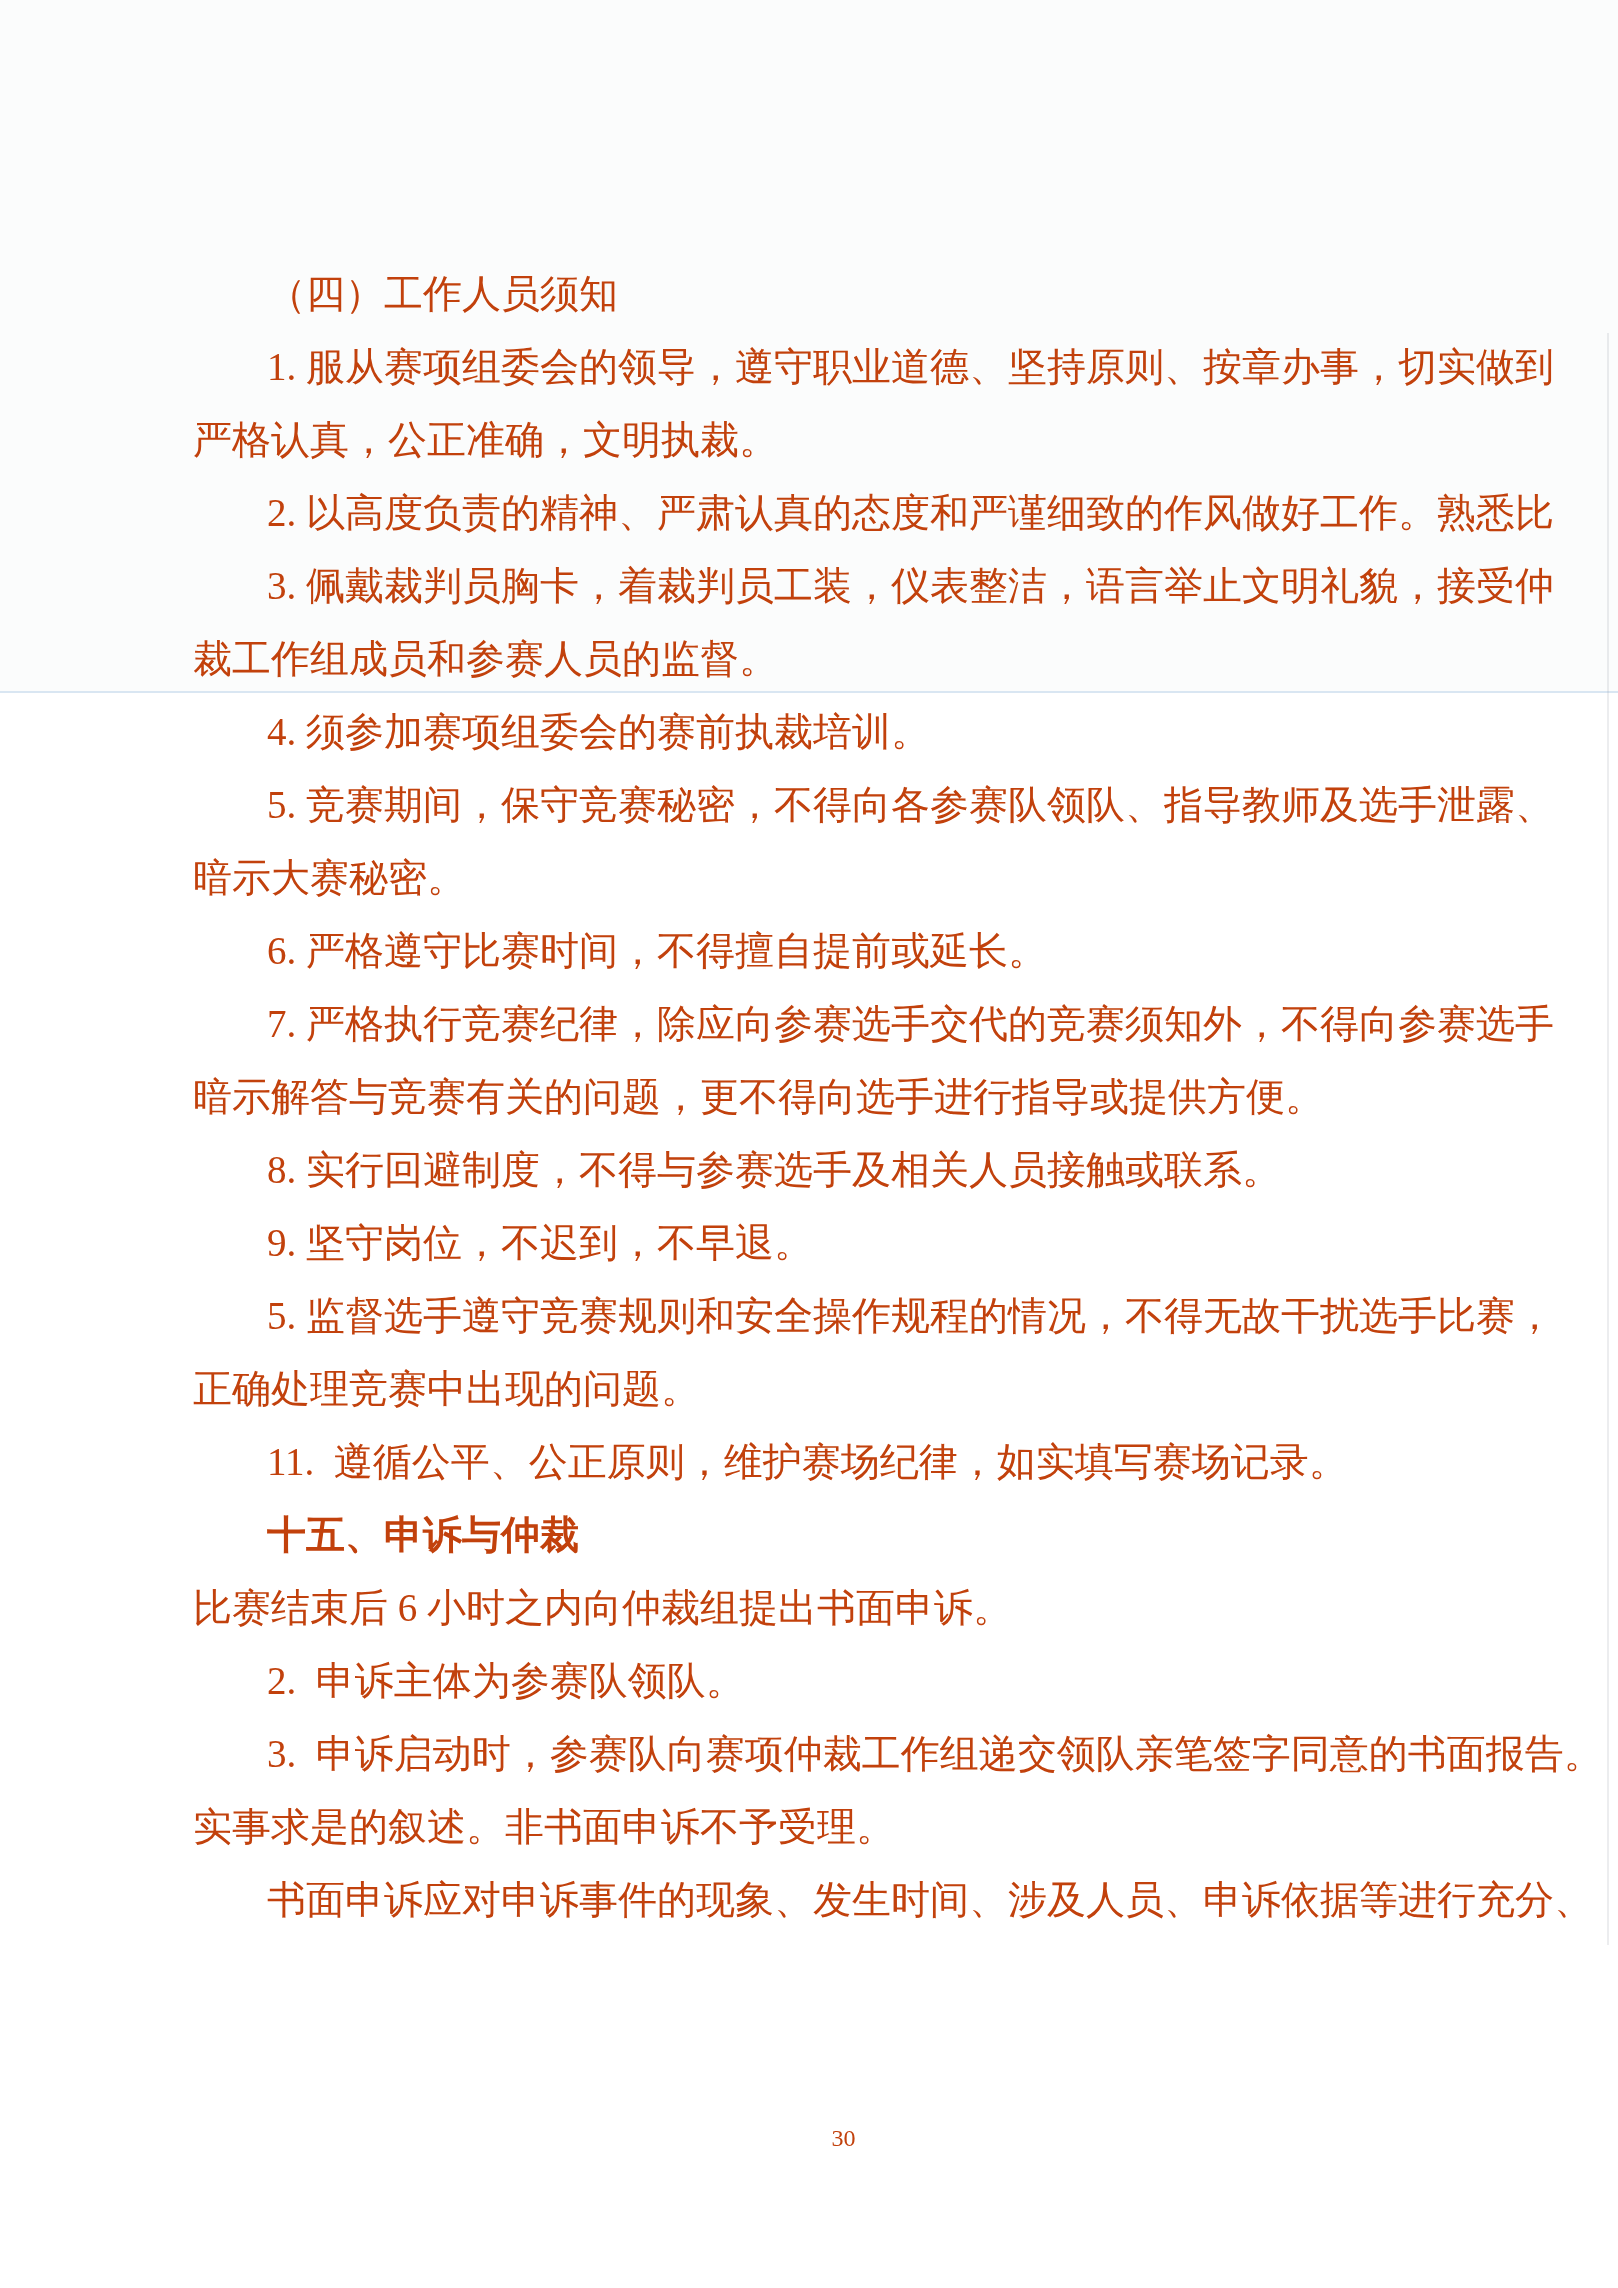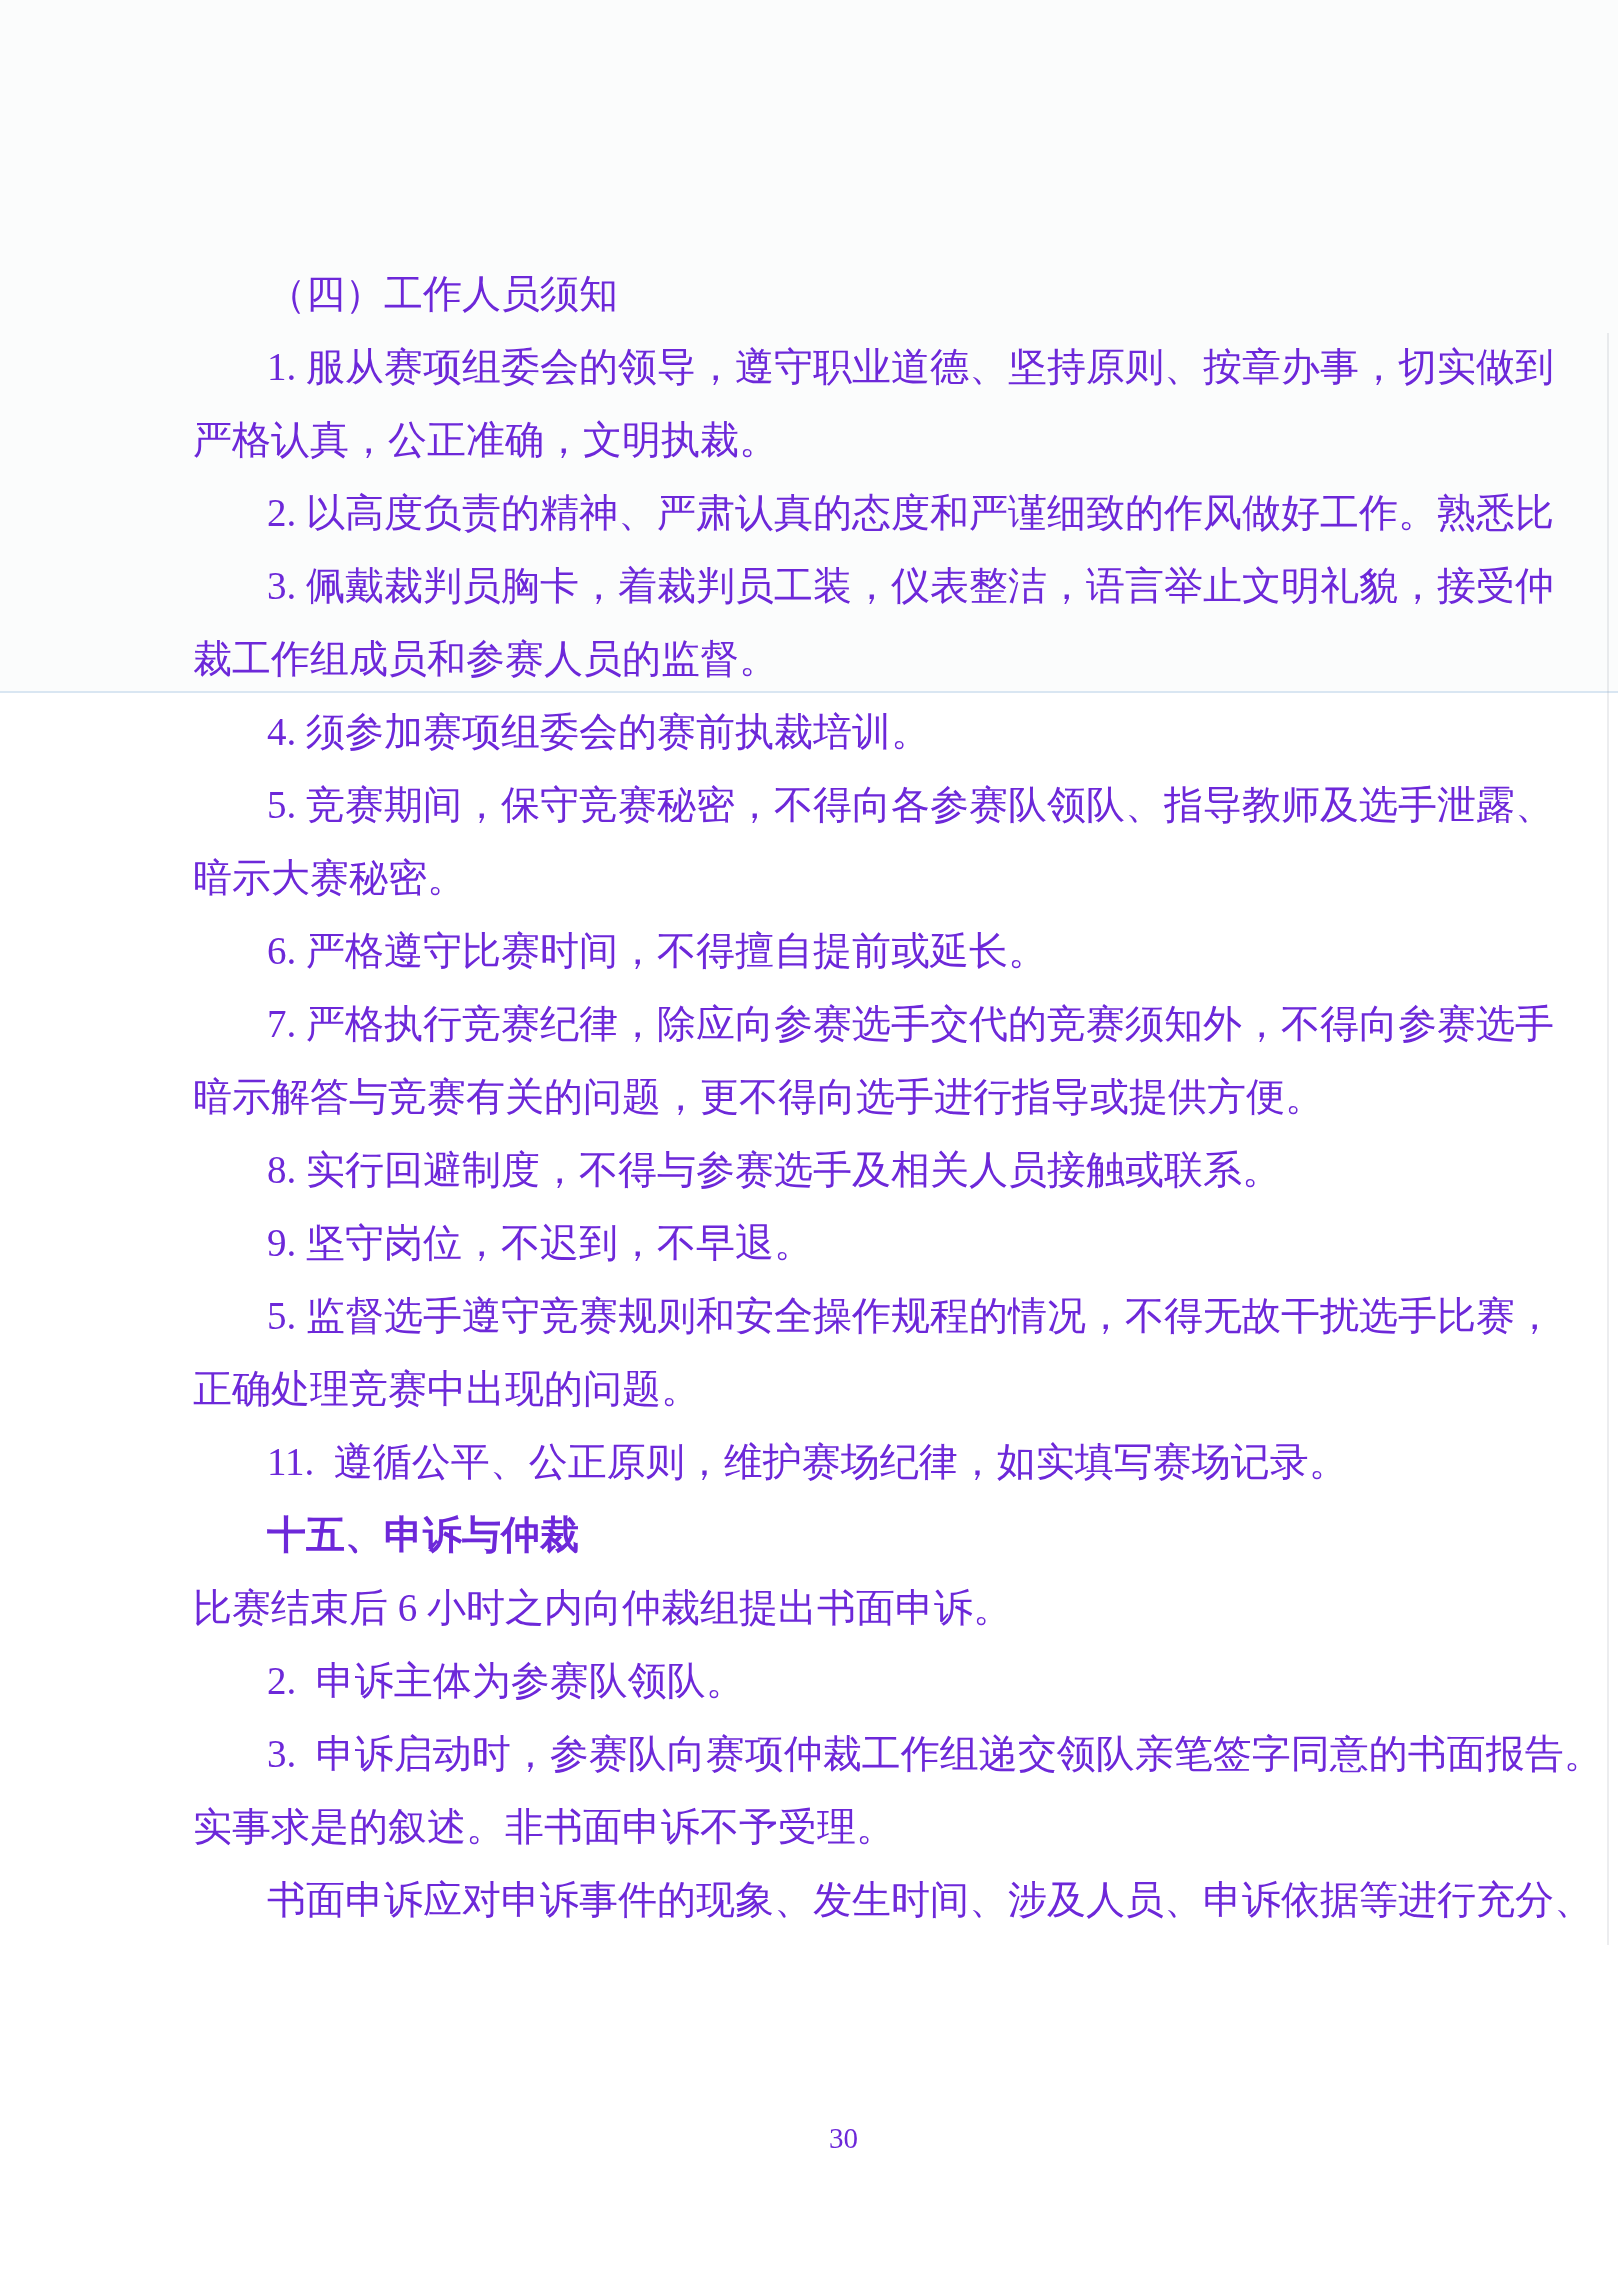--- a/index.html
+++ b/index.html
@@ -2,21 +2,21 @@
 <html><head>
 <meta charset="utf-8">
 <style>
   html, body { margin: 0; padding: 0; background: #e9e9e9; }
   .page {
     position: relative;
     width: 1618px;
     height: 2289px;
     background: #ffffff;
     font-family: "Liberation Serif", "DejaVu Serif", serif;
-    color: #6d28d9;
+    color: #c2410c;
     overflow: hidden;
   }
   
   .scan-tint {
     position: absolute;
     left: 0; top: 0;
     width: 100%; height: 691px;
     background: rgba(140, 148, 158, 0.03);
     pointer-events: none;
   }
@@ -50,21 +50,21 @@
   .indent { padding-left: 74px; }
   .bold { font-weight: bold; }
   .page-number {
     position: absolute;
     top: 2117px;
     left: 770px;
     width: 147px;
     height: 43px;
     line-height: 43px;
     text-align: center;
-    font-size: 29px;
+    font-size: 24px;
   }
 </style>
 </head>
 <body>
 
 <div class="page">
 
   <div class="scan-tint"></div>
   <div class="scan-line"></div>
   <div class="scan-edge"></div>

